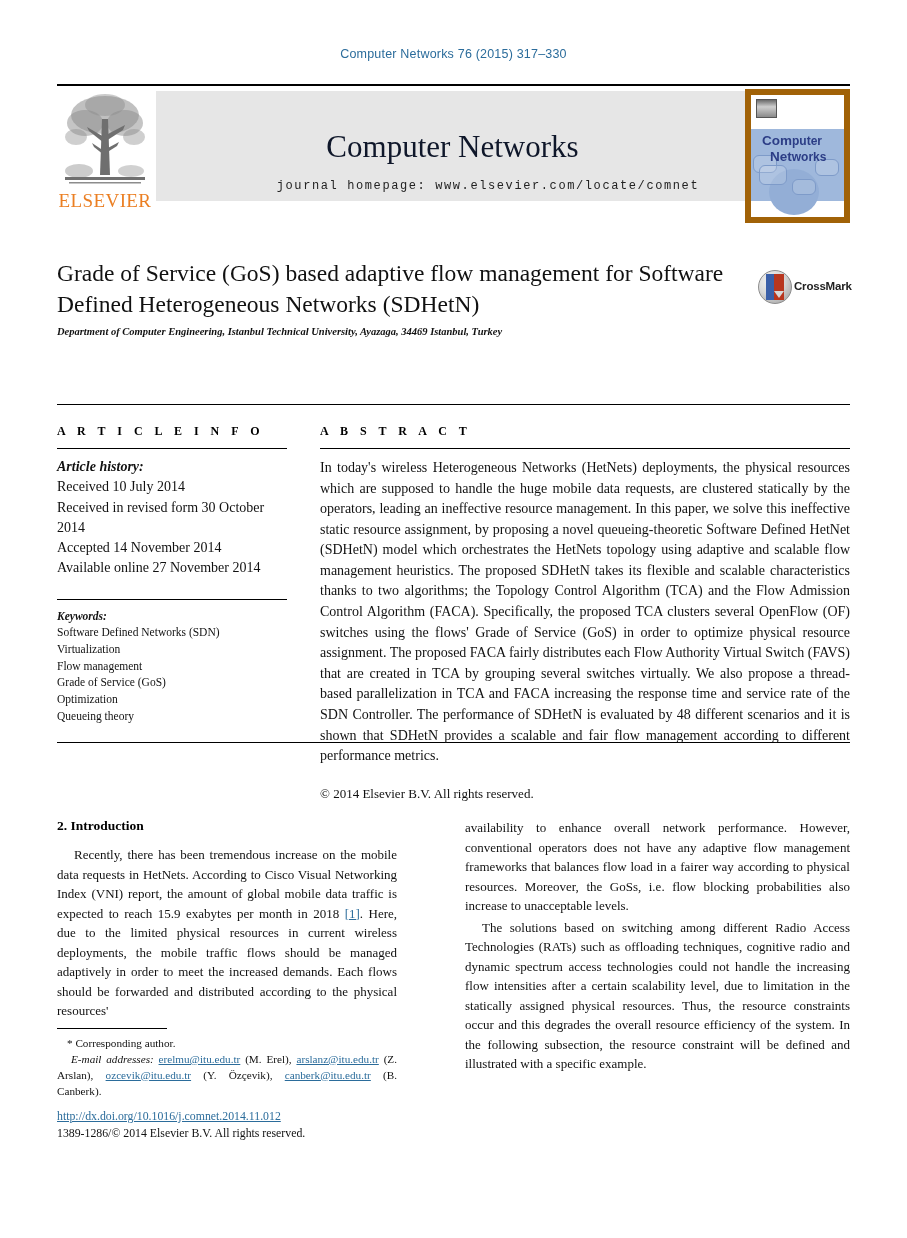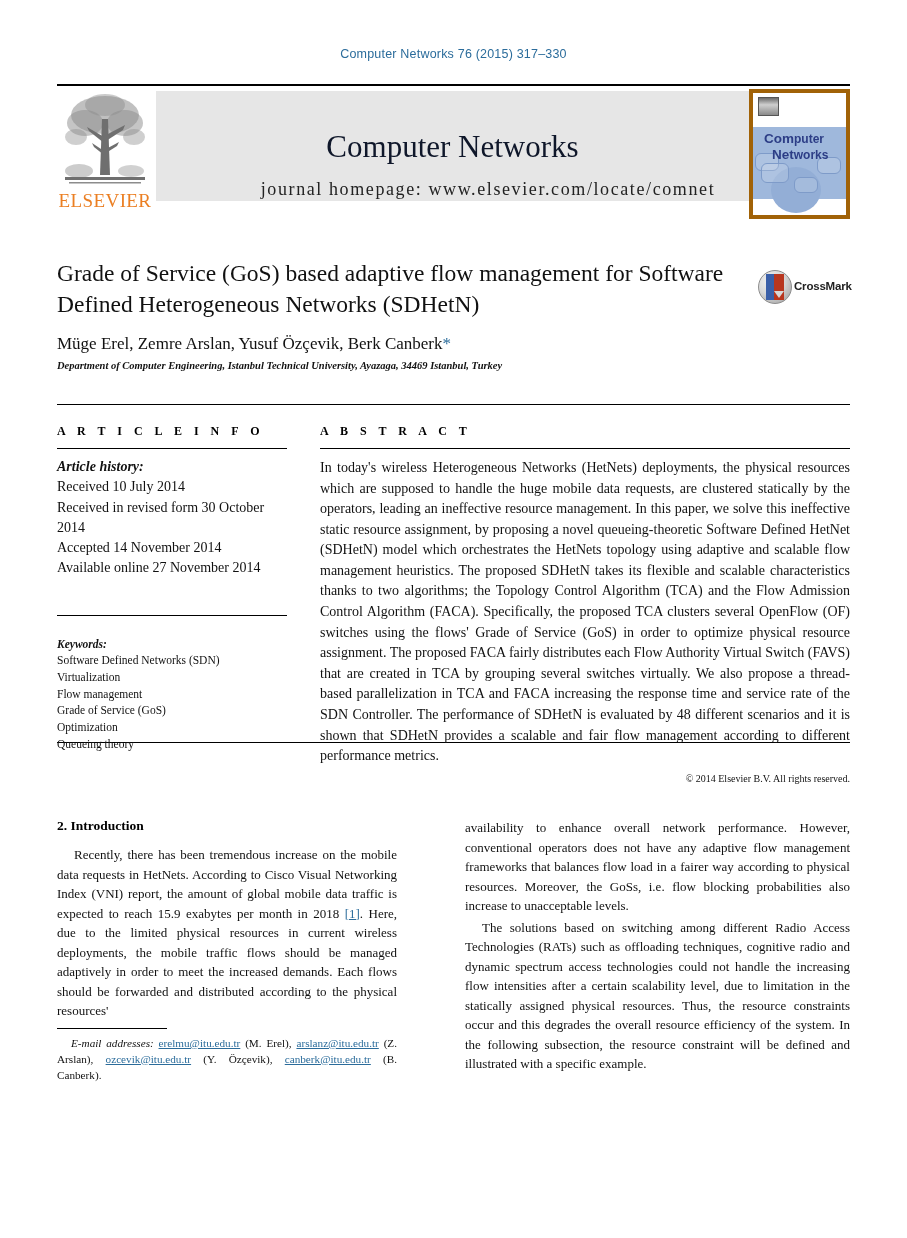--- a/index.html
+++ b/index.html
@@ -86,32 +86,32 @@
     text-align: center;
     font-family: "Liberation Serif", serif;
     font-size: 31px;
     color: #0f172a;
   }
   .journal-homepage {
     position: absolute;
     left: 0; top: 88px;
     width: 664px;
     text-align: center;
-    font-family: Liberation Serif, serif;
-    font-size: 18px;
+    font-family: Liberation Mono, monospace;
+    font-size: 12px;
     letter-spacing: 1.6px;
     color: #222;
   }
 
   .cover-thumb {
     position: absolute;
     right: 0px; top: 3px;
     width: 93px;
     height: 122px;
-    border: 4px solid #a16207;
+    border: 6px solid #a16207;
     background: #ffffff;
     overflow: hidden;
   }
   .cover-topbar {
     position: absolute;
     left: 5px; top: 4px;
     width: 19px; height: 17px;
     background: linear-gradient(180deg,#6b6b6b 0%, #cfcfcf 40%, #8a8a8a 100%);
     border: 1px solid #555;
   }
@@ -264,41 +264,40 @@
     font-family: "Liberation Serif", serif;
     font-size: 14px;
     line-height: 1.45;
     color: #111;
   }
   .info-body .hdg {
     font-style: italic;
     font-weight: bold;
   }
   .kw-block {
-    margin-top: 36px;
+    margin-top: 20px;
     border-top: 1.6px solid #000;
-    padding-top: 20px;
+    padding-top: 8px;
     font-family: "Liberation Serif", serif;
     font-size: 11.5px;
     line-height: 1.45;
     color: #111;
   }
   .abstract-text {
     margin-top: 9px;
     font-family: "Liberation Serif", serif;
     font-size: 14px;
     line-height: 1.47;
     text-align: justify;
     color: #111;
   }
   .copyright-line {
-    margin-top: 6px;
-    text-align: right;
-    font-family: "Liberation Serif", serif;
-    font-size: 10px;
+    margin-top: 19px;
+    font-family: "Liberation Serif", serif;
+    font-size: 13px;
     color: #111;
   }
 
   
   .body-left {
     position: absolute;
     left: 57px; top: 818px;
     width: 340px;
   }
   .body-right {
@@ -408,21 +407,20 @@
       </div>
       <div class="cover-text">
         <div><span class="big">Com</span><span class="lc">puter</span></div>
         <div style="margin-left:8px;"><span class="big">Net</span><span class="lc">works</span></div>
       </div>
     </div>
   </div>
 
   <div class="title-block">
     <h1 class="article-title">Grade of Service (GoS) based adaptive flow management for Software Defined Heterogeneous Networks (SDHetN)</h1>
-    <div class="authors"><span>Müge Erel, Zemre Arslan, Yusuf Özçevik, Berk Canberk</span><span class="star">*</span></div>
     <div class="affiliation">Department of Computer Engineering, Istanbul Technical University, Ayazaga, 34469 Istanbul, Turkey</div>
 
     <div class="crossmark">
       <div class="cm-badge">
         <div class="cm-left"></div>
         <div class="cm-right"></div>
         <div class="cm-notch"></div>
       </div>
       <div class="cm-label">CrossMark</div>
     </div>
@@ -464,27 +462,34 @@
     <p class="para"><span>Recently, there has been tremendous increase on the mobile data requests in HetNets. According to Cisco Visual Networking Index (VNI) report, the amount of global mobile data traffic is expected to reach 15.9 exabytes per month in 2018 </span><a class="ref-link" href="#">[1]</a><span>. Here, due to the limited physical resources in current wireless deployments, the mobile traffic flows should be managed adaptively in order to meet the increased demands. Each flows should be forwarded and distributed according to the physical resources'</span></p>
   </div>
 
   <div class="body-right">
     <p class="para noindent">availability to enhance overall network performance. However, conventional operators does not have any adaptive flow management frameworks that balances flow load in a fairer way according to physical resources. Moreover, the GoSs, i.e. flow blocking probabilities also increase to unacceptable levels.</p>
     <p class="para">The solutions based on switching among different Radio Access Technologies (RATs) such as offloading techniques, cognitive radio and dynamic spectrum access technologies could not handle the increasing flow intensities after a certain scalability level, due to limitation in the statically assigned physical resources. Thus, the resource constraints occur and this degrades the overall resource efficiency of the system. In the following subsection, the resource constraint will be defined and illustrated with a specific example.</p>
   </div>
 
   <div class="footnote">
     <div class="fn-rule"></div>
+    <div class="fn-text">
+      <span style="padding-left:10px;">* Corresponding author.</span>
+    </div>
     <div class="fn-text" style="text-indent:14px;">
       <span class="ital">E-mail addresses:</span>
       <a class="mail" href="#">erelmu@itu.edu.tr</a>
       <span>(M. Erel),</span>
       <a class="mail" href="#">arslanz@itu.edu.tr</a>
       <span>(Z. Arslan),</span>
       <a class="mail" href="#">ozcevik@itu.edu.tr</a>
       <span>(Y. Özçevik),</span>
       <a class="mail" href="#">canberk@itu.edu.tr</a>
       <span>(B. Canberk).</span>
     </div>
   </div>
 
+  <div class="doi-block">
+    <div><a class="doi-link" href="#">http://dx.doi.org/10.1016/j.comnet.2014.11.012</a></div>
+    <div class="issn-line">1389-1286/© 2014 Elsevier B.V. All rights reserved.</div>
+  </div>
 
 </div>
 
 </body></html>

